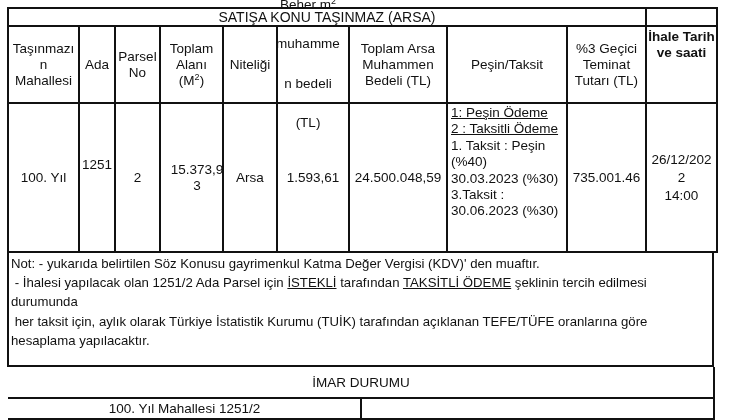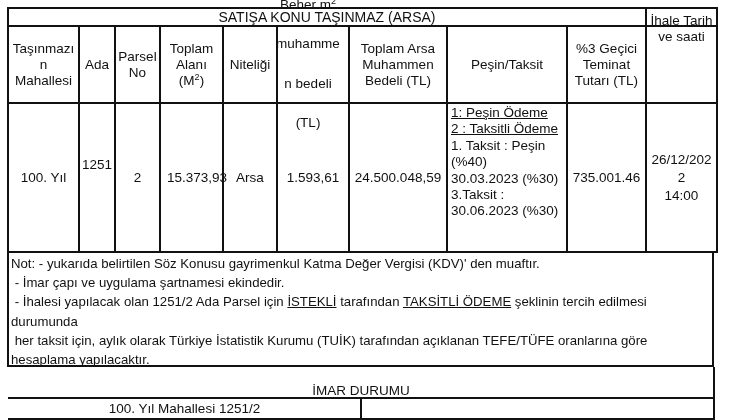--- a/index.html
+++ b/index.html
@@ -76,29 +76,29 @@
   <span>Bedeli (TL)</span>
 </div>
 <div class="cell" style="left:448px; top:27px; width:118px; height:75px; flex-direction:column;">
   <span>Peşin/Taksit</span>
 </div>
 <div class="cell" style="left:568px; top:27px; width:77px; height:75px; flex-direction:column;">
   <span>%3 Geçici</span>
   <span>Teminat</span>
   <span>Tutarı (TL)</span>
 </div>
-<div class="cell" style="left:647px; top:13px; width:69px; height:40px; flex-direction:column; justify-content:flex-start;">
+<div class="cell" style="left:647px; top:29px; width:69px; height:40px; flex-direction:column; justify-content:flex-start;font-weight:bold;">
   <span>İhale Tarih</span>
   <span>ve saati</span>
 </div>
 
 <div class="cell" style="left:9px; top:104px; width:69px; height:147px;">100. Yıl</div>
 <div class="cell" style="left:80px; top:104px; width:34px; height:121px;">1251</div>
 <div class="cell" style="left:116px; top:104px; width:43px; height:147px;">2</div>
-<div class="cell" style="left:161px; top:104px; width:72px; height:147px; flex-direction:row;">
+<div class="cell" style="left:161px; top:104px; width:72px; height:147px; flex-direction:column;">
   <span>15.373,9</span>
   <span>3</span>
 </div>
 <div class="cell" style="left:224px; top:104px; width:52px; height:147px;">Arsa</div>
 <div class="cell" style="left:278px; top:104px; width:70px; height:147px;">1.593,61</div>
 <div class="cell" style="left:350px; top:104px; width:96px; height:147px;">24.500.048,59</div>
 
 <div class="pay">
   <div class="u">1: Peşin Ödeme</div>
   <div class="u">2 : Taksitli Ödeme</div>
@@ -111,22 +111,21 @@
 
 <div class="cell" style="left:568px; top:104px; width:77px; height:147px;">735.001.46</div>
 <div class="cell" style="left:647px; top:104px; width:69px; height:147px; flex-direction:column; line-height:18px;">
   <span>26/12/202</span>
   <span>2</span>
   <span>14:00</span>
 </div>
 
 <div class="note">
   <div>Not: - yukarıda belirtilen Söz Konusu gayrimenkul Katma Değer Vergisi (KDV)' den muaftır.</div>
-  <div style="white-space:pre;"> - İmar çapı ve uygulama şartnamesi ekindedir.</div>
   <div style="white-space:pre;"><span> - İhalesi yapılacak olan 1251/2 Ada Parsel için </span><span class="u">İSTEKLİ</span><span> tarafından </span><span class="u">TAKSİTLİ ÖDEME</span><span> şeklinin tercih edilmesi</span></div>
   <div>durumunda</div>
   <div style="white-space:pre;"> her taksit için, aylık olarak Türkiye İstatistik Kurumu (TUİK) tarafından açıklanan TEFE/TÜFE oranlarına göre</div>
   <div>hesaplama yapılacaktır.</div>
 </div>
 
-<div class="cell" style="left:9px; top:370px; width:704px; height:26px; font-size:13.5px;margin-top:8px;">İMAR DURUMU</div>
+<div class="cell" style="left:9px; top:370px; width:704px; height:26px; font-size:13.5px;">İMAR DURUMU</div>
 <div class="cell" style="left:9px; top:399px; width:351px; height:19px; font-size:13.5px;">100. Yıl Mahallesi 1251/2</div>
 <div class="cell" style="left:362px; top:399px; width:351px; height:19px; font-size:13.5px;margin-top:20px;">E: 2.80 Yençok 21.50 mt TİCK</div>
 
 </body></html>

